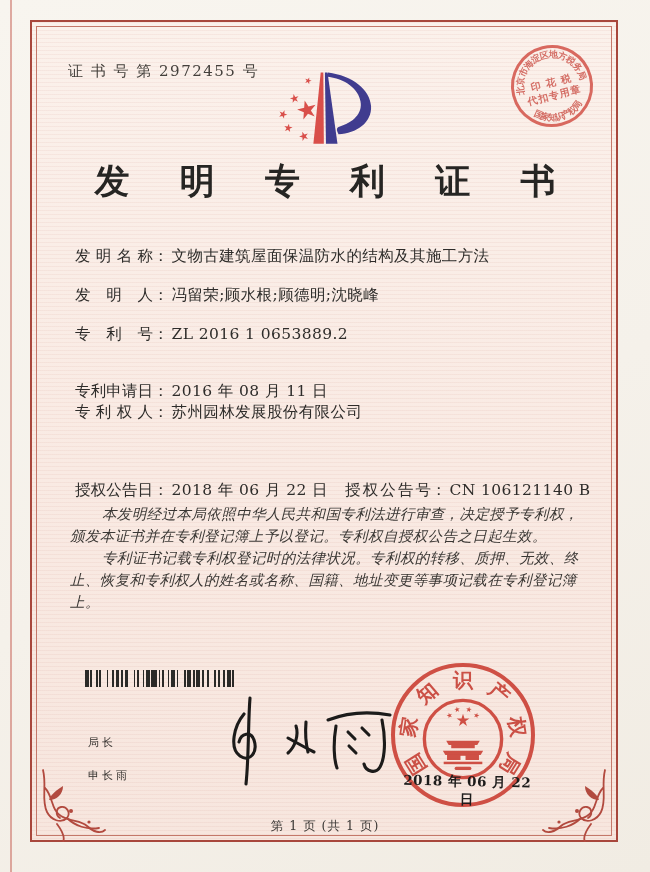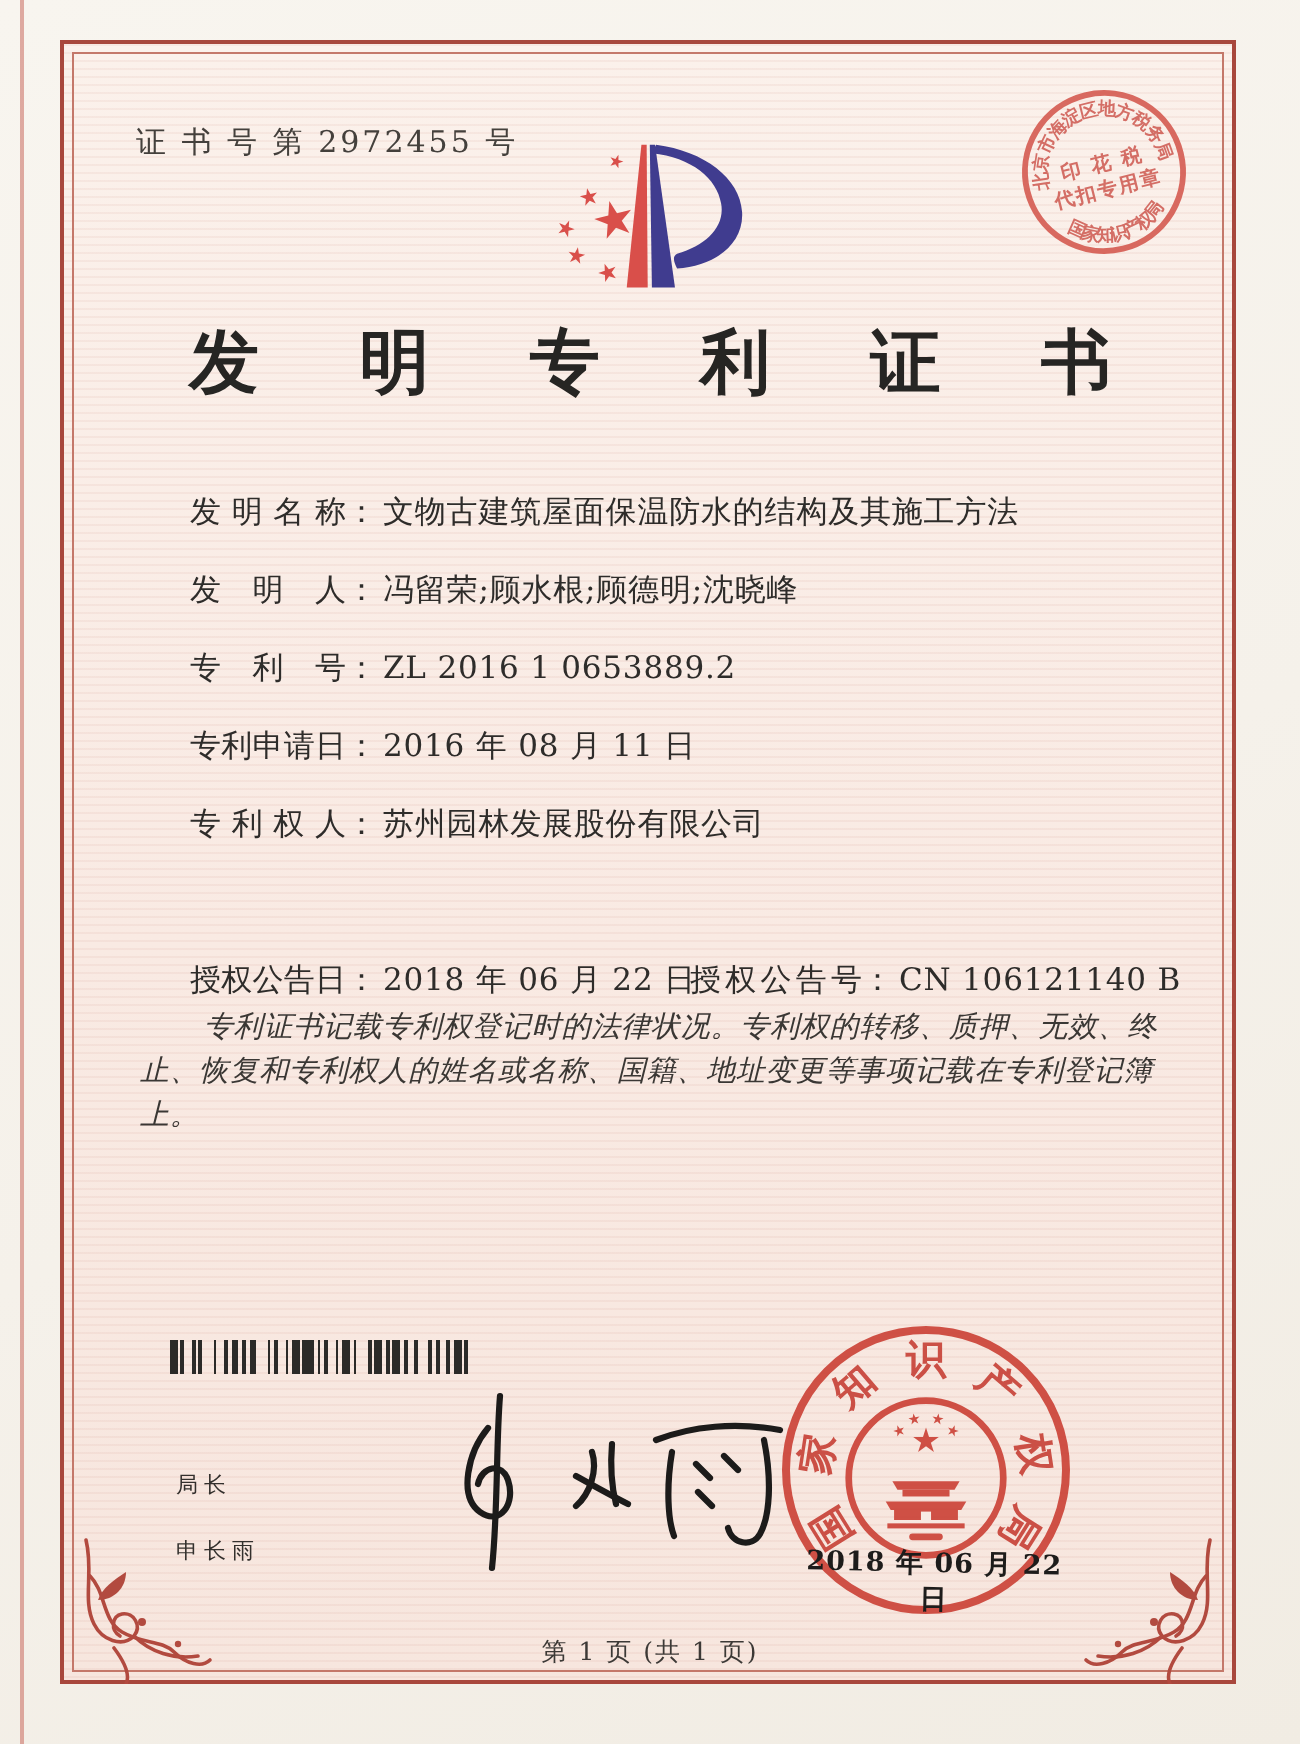--- a/index.html
+++ b/index.html
@@ -26,21 +26,21 @@
   .ts-circle{position:absolute;inset:9px;border:3px solid #d4574d;border-radius:50%;}
   .ts-center{position:absolute;left:0;right:0;top:40px;text-align:center;
              font-size:10px;line-height:13px;letter-spacing:1px;font-weight:bold;}
   .arc-box{position:absolute;inset:0;font-weight:bold;}
   .arc-box span{position:absolute;white-space:pre;}
   .title{position:absolute;left:0;right:0;top:158px;text-align:center;
          font-size:35px;font-weight:bold;color:#262523;
          letter-spacing:19px;text-indent:19px;}
   
   .field-row{position:absolute;left:75px;font-size:15.5px;color:#2e2c2a;white-space:nowrap;}
-  .flabel{display:inline-block;width:78px;text-align:justify;text-align-last:justify;margin-left:20px;}
+  .flabel{display:inline-block;width:78px;text-align:justify;text-align-last:justify;}
   .fvalue{margin-left:3px;letter-spacing:.4px;}
   .g2{position:absolute;left:270px;top:0;}
   .flabel2{display:inline-block;width:86px;text-align:justify;text-align-last:justify;}
   
   .body-text{position:absolute;left:70px;top:503px;width:514px;}
   .body-text p{margin:0;text-indent:2.2em;font-size:14.5px;line-height:22px;
                color:#3a3734;font-style:italic;letter-spacing:.4px;}
   
   .barcode{position:absolute;left:85px;top:670px;width:164px;height:17px;
            display:flex;align-items:stretch;overflow:hidden;}
@@ -130,34 +130,35 @@
 
   <div class="field-row" style="top:246px">
     <span class="flabel">发明名称</span><span>：</span><span class="fvalue">文物古建筑屋面保温防水的结构及其施工方法</span>
   </div>
   <div class="field-row" style="top:285px">
     <span class="flabel">发明人</span><span>：</span><span class="fvalue">冯留荣;顾水根;顾德明;沈晓峰</span>
   </div>
   <div class="field-row" style="top:324px">
     <span class="flabel">专利号</span><span>：</span><span class="fvalue">ZL 2016 1 0653889.2</span>
   </div>
-  <div class="field-row" style="top:363px">
+  <div class="field-row" style="top:381px">
     <span class="flabel">专利申请日</span><span>：</span><span class="fvalue">2016 年 08 月 11 日</span>
   </div>
   <div class="field-row" style="top:402px">
     <span class="flabel">专利权人</span><span>：</span><span class="fvalue">苏州园林发展股份有限公司</span>
   </div>
   <div class="field-row" style="top:480px">
     <span class="flabel">授权公告日</span><span>：</span><span class="fvalue">2018 年 06 月 22 日</span>
     <span class="g2">
       <span class="flabel2">授权公告号</span><span>：</span><span class="fvalue">CN 106121140 B</span>
     </span>
   </div>
 
   <div class="body-text">
+    <p>本发明经过本局依照中华人民共和国专利法进行审查，决定授予专利权，颁发本证书并在专利登记簿上予以登记。专利权自授权公告之日起生效。</p>
     <p>专利证书记载专利权登记时的法律状况。专利权的转移、质押、无效、终止、恢复和专利权人的姓名或名称、国籍、地址变更等事项记载在专利登记簿上。</p>
   </div>
 
   <div class="barcode">
       <i style="width:3.6px;background:#2b2a28;"></i>
       <i style="width:1.8px;"></i>
       <i style="width:1.8px;background:#2b2a28;"></i>
       <i style="width:3.6px;"></i>
       <i style="width:1.8px;background:#2b2a28;"></i>
       <i style="width:1.8px;"></i>

